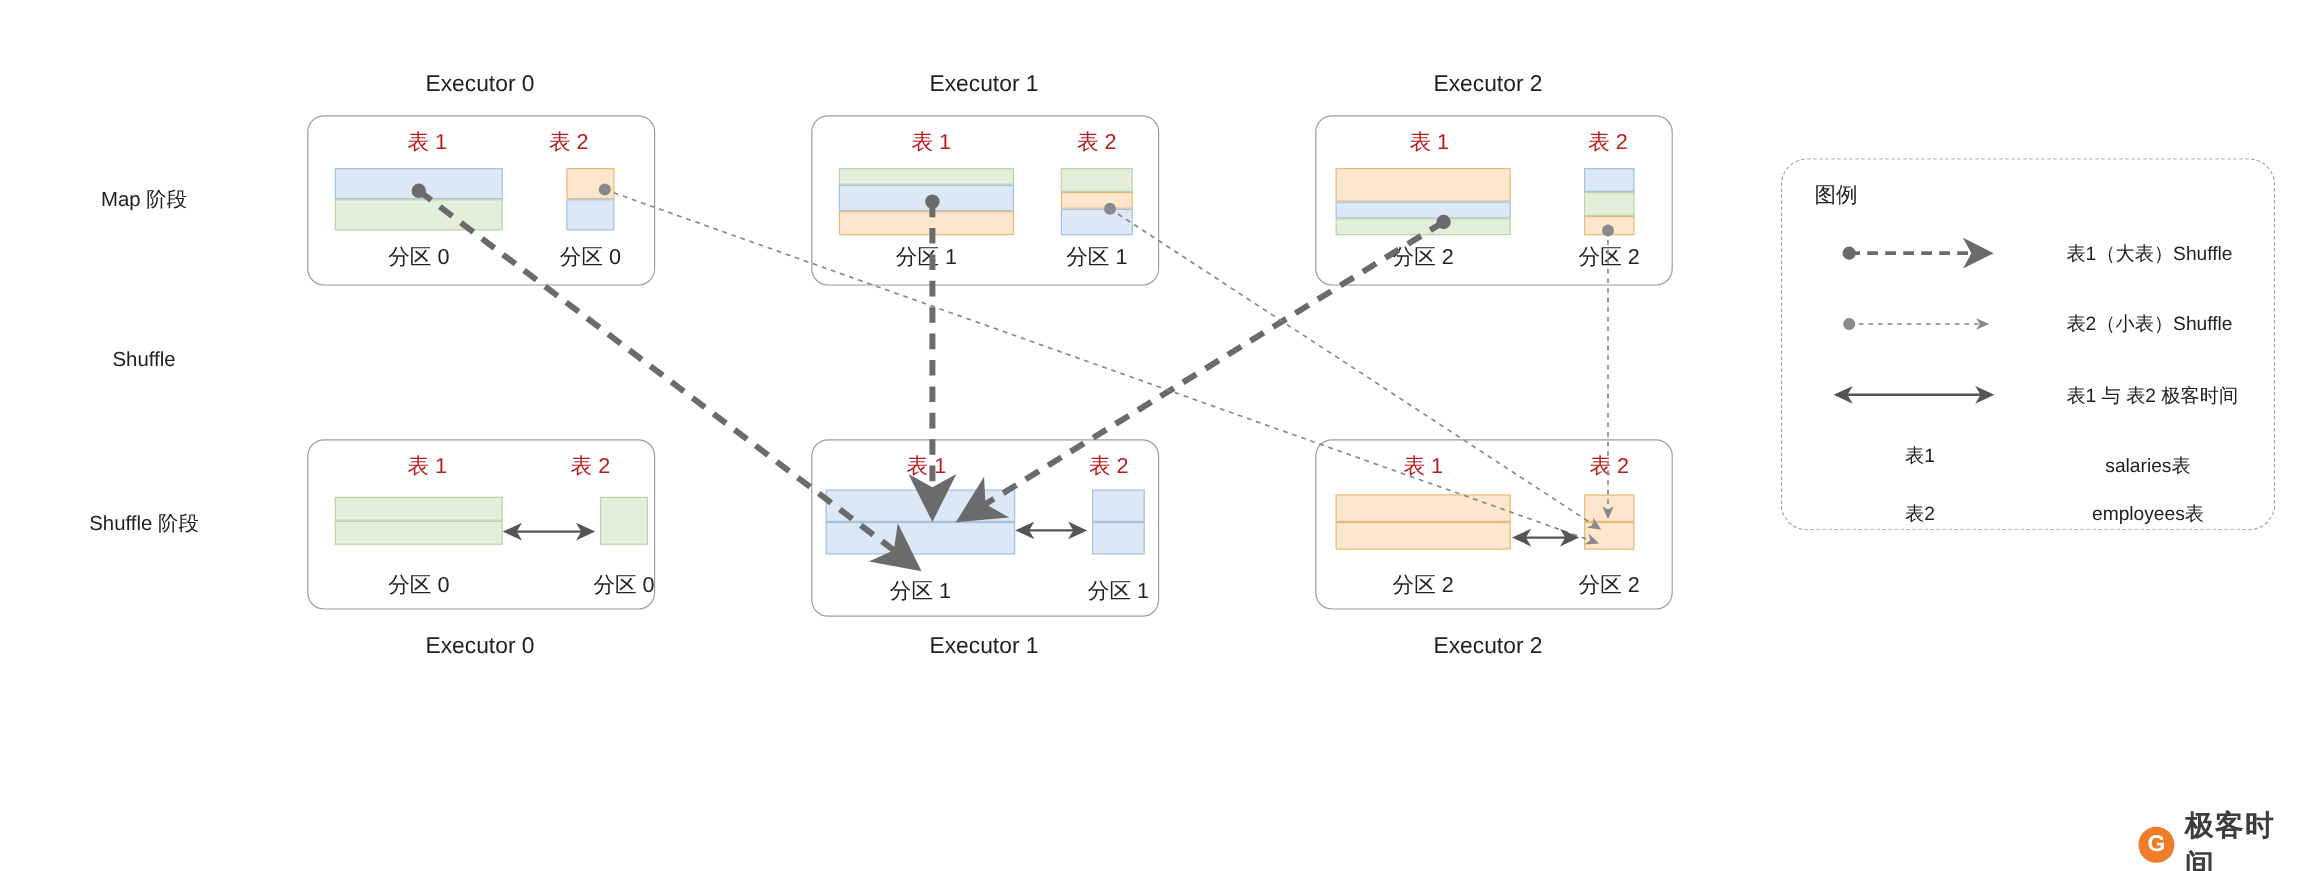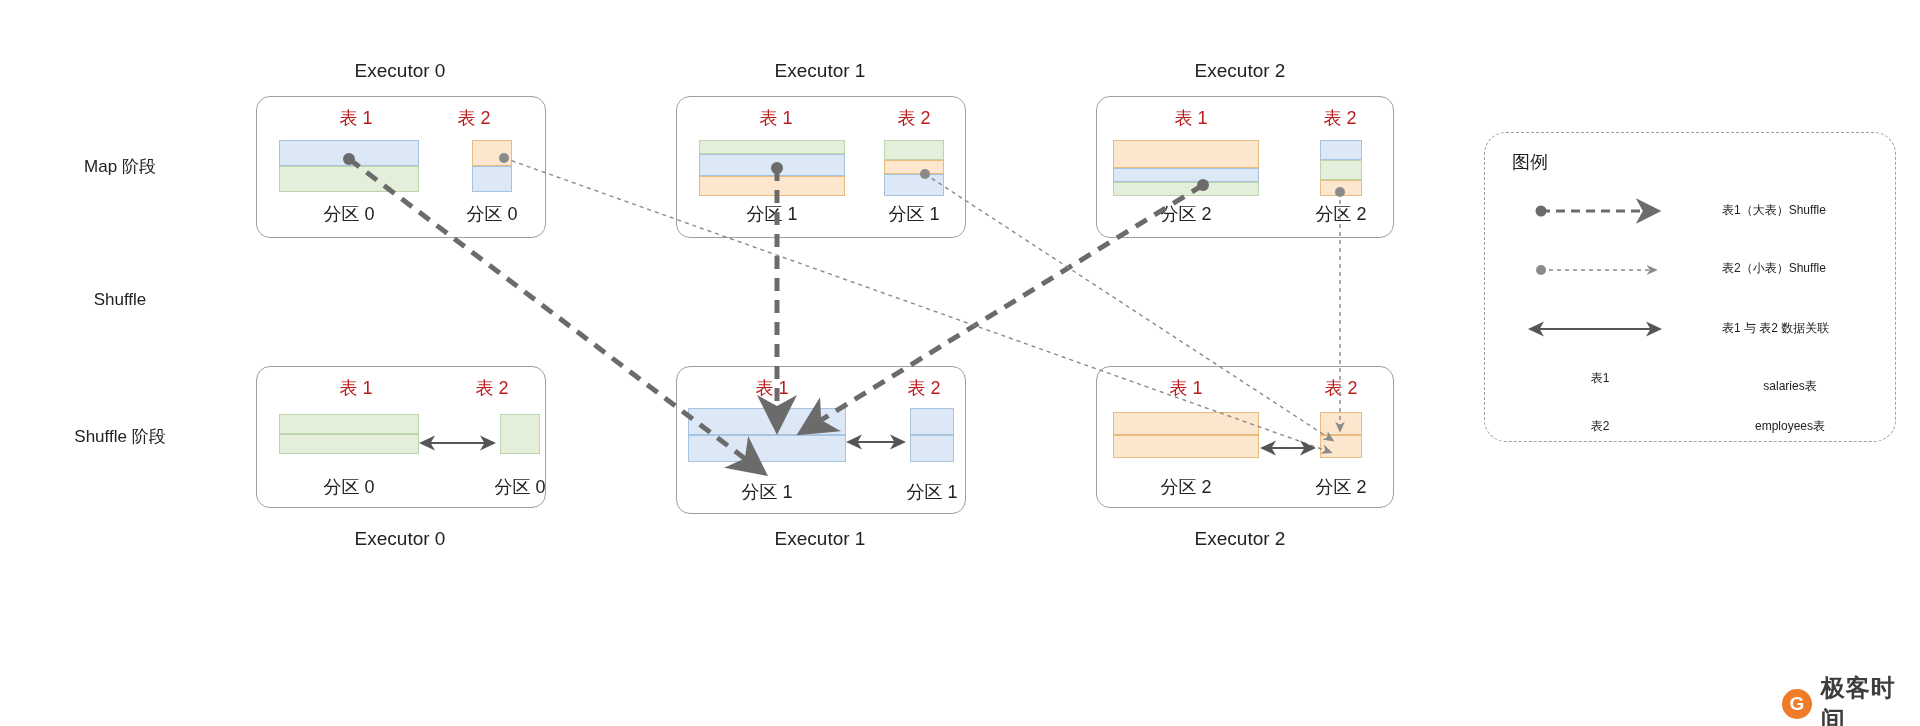--- a/index.html
+++ b/index.html
@@ -8,21 +8,21 @@
   #stage{position:absolute;left:0;top:0;width:1920px;height:726px;}
   .abs{position:absolute;}
   .ctext{position:absolute;text-align:center;white-space:nowrap;}
 
   
   .exec-label{font-size:19px;color:#222;}
   .stage-label{font-size:17px;color:#222;}
   .tbl-label{font-size:18px;color:#b91c1c;}
   .part-label{font-size:18px;color:#222;}
   .legend-title{font-size:18px;color:#222;}
-  .legend-text{font-size:12px;color:#222;white-space:nowrap;}
+  .legend-text{font-size:16px;color:#222;white-space:nowrap;}
 
   
   .exec-box{position:absolute;border:1px solid #9aa0a6;border-radius:14px;background:#fff;}
 
   
   .tstack{position:absolute;display:flex;flex-direction:column;}
   .trow{width:100%;box-sizing:border-box;}
   .r-blue{background:#dce8f6;border:1px solid #a6c3e0;}
   .r-green{background:#e3efda;border:1px solid #bcd5aa;}
   .r-orange{background:#fce6cd;border:1px solid #e8bc7d;}
@@ -141,21 +141,21 @@
 
   <div class="ctext exec-label" style="left:255px;top:528px;width:290px;">Executor 0</div>
   <div class="ctext exec-label" style="left:675px;top:528px;width:290px;">Executor 1</div>
   <div class="ctext exec-label" style="left:1095px;top:528px;width:290px;">Executor 2</div>
 
   <div class="legend-panel" style="left:1484px;top:132px;width:410px;height:308px;"></div>
   <div class="abs legend-title" style="left:1512px;top:150px;text-align:right;">图例</div>
 
   <div class="abs legend-text" style="left:1722px;top:202px;">表1（大表）Shuffle</div>
   <div class="abs legend-text" style="left:1722px;top:260px;">表2（小表）Shuffle</div>
-  <div class="abs legend-text" style="left:1722px;top:320px;">表1 与 表2 数据关联</div>
+  <div class="abs legend-text" style="left:1722px;top:320px;">表1 与 表2 极客时间</div>
 
   <div class="ctext legend-text" style="left:1560px;top:370px;width:80px;">表1</div>
   <div class="ctext legend-text" style="left:1700px;top:378px;width:180px;">salaries表</div>
   <div class="ctext legend-text" style="left:1560px;top:418px;width:80px;">表2</div>
   <div class="ctext legend-text" style="left:1700px;top:418px;width:180px;">employees表</div>
 
   <div class="wm" style="left:1782px;top:672px;">
     <div class="wm-circle">G</div>
     <div class="wm-text">极客时间</div>
   </div>

